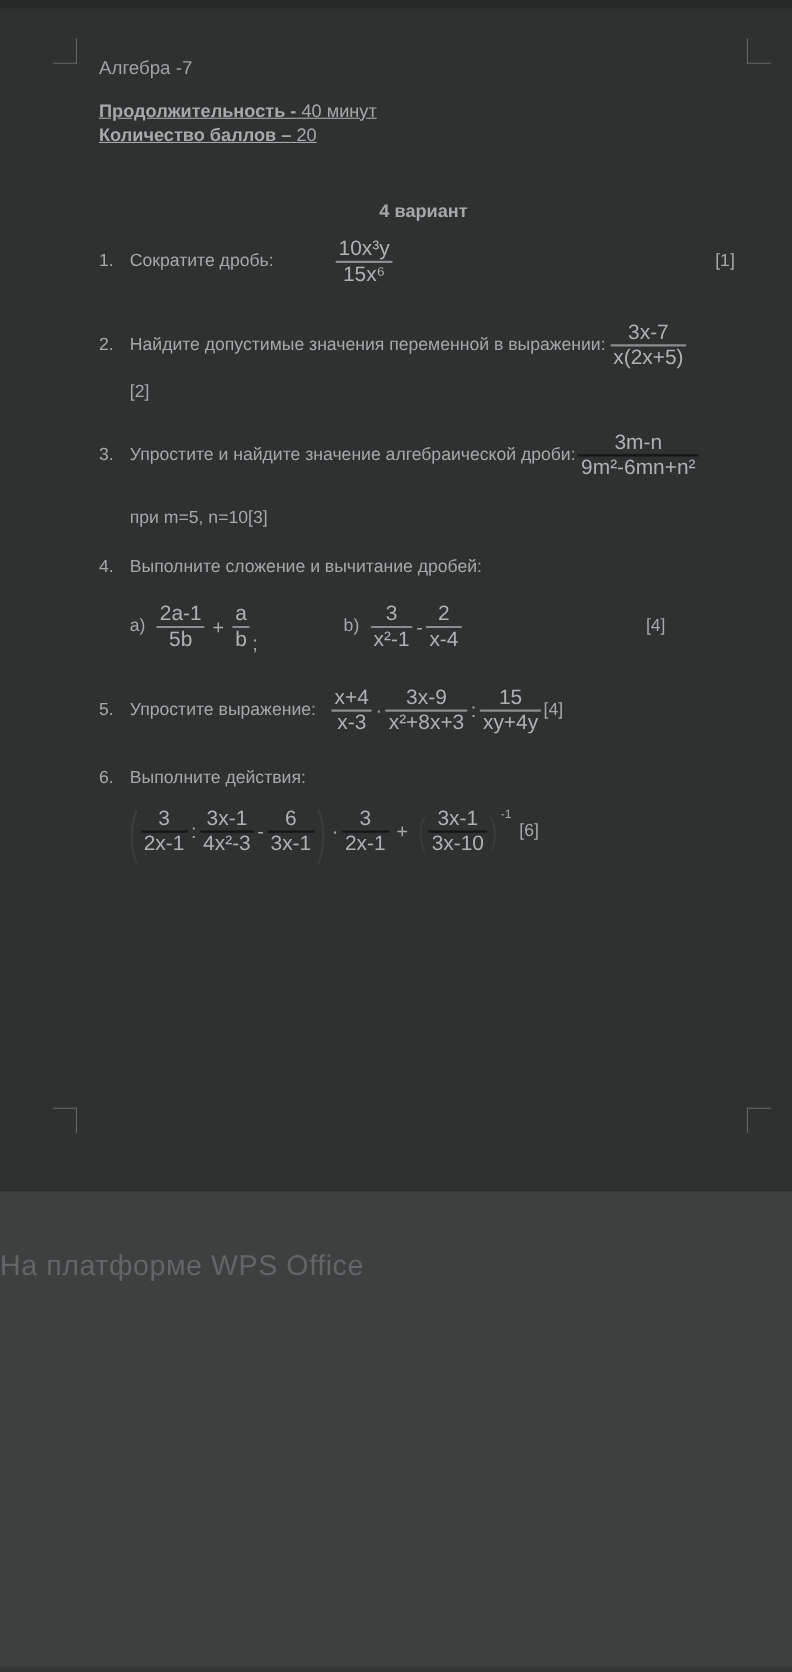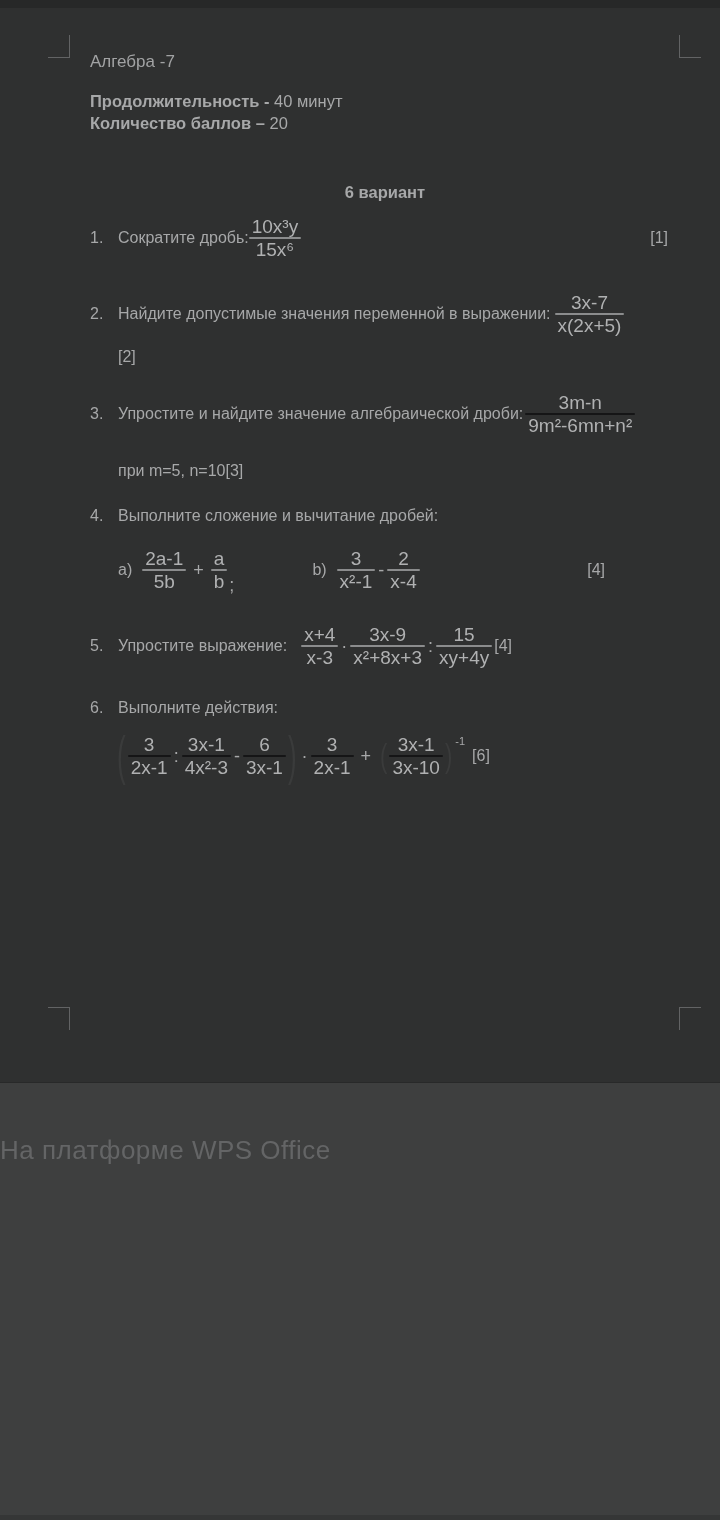--- a/index.html
+++ b/index.html
@@ -24,42 +24,42 @@
   .mark { position:absolute; width:21px; height:22px; border:0 solid #626364; }
   .mark.tl { left:48px;  top:27px;  border-right-width:1px; border-bottom-width:1px; }
   .mark.tr { left:679px; top:27px;  border-left-width:1px;  border-bottom-width:1px; }
   .mark.bl { left:48px;  top:999px; border-right-width:1px; border-top-width:1px; }
   .mark.br { left:679px; top:999px; border-left-width:1px;  border-top-width:1px; }
 
   .content { position:absolute; inset:0; padding:44px 40px 0 90px; }
 
   .subject { text-align:left; font-size:17px; line-height:20px; color:#a2a3a4; }
   .title   { margin-top:20px; text-align:center; font-size:16.5px; font-weight:bold; line-height:20px; }
-  .meta    { margin-top:18px; font-size:16.5px; line-height:22px; }
+  .meta    { margin-top:18px; font-size:16.5px; line-height:22px;text-decoration:underline; }
   .meta + .meta { margin-top:0; }
   .meta b  { font-weight:bold; }
   .variant { margin-top:48px; text-align:center; font-size:16.5px; font-weight:bold; line-height:20px; }
 
   .prow { display:flex; align-items:center; font-size:16px; line-height:20px; }
   .pnum { width:28px; flex-shrink:0; }
   .ptext { white-space:nowrap; }
 
   
   .frac { display:inline-flex; flex-direction:column; align-items:center;
           font-size:19px; line-height:21px; color:#b0b1b2; }
   .frac .num, .frac .den { padding:0 3px; white-space:nowrap; }
   .frac .bar { align-self:stretch; height:2px; background:#8b8c8d; border-radius:1px; }
   .dark .frac .bar { background:#151516; }
 
   .op { margin:0 7px; font-size:18px; }
   .op.tight { margin:0 3px; }
   .score { font-size:16px; }
 
   .row1 { margin-top:14px; }
-  .row1 .frac { }
+  .row1 .frac { margin-left:56px; }
   .row1 .score { margin-left:auto; margin-right:12px; }
 
   .row2 { margin-top:32px; }
   .row2 .frac { margin-left:4px; }
   .scoreline { margin-top:12px; font-size:16px; line-height:18px; padding-left:28px; }
 
   .row3 { margin-top:26px; }
   .row3 .frac { margin-left:2px; }
   .condline { margin-top:26px; font-size:16px; line-height:18px; padding-left:28px; }
 
@@ -109,21 +109,21 @@
 
       <div class="meta">
         <b>Продолжительность -</b>
         <span>40 минут</span>
       </div>
       <div class="meta">
         <b>Количество баллов –</b>
         <span>20</span>
       </div>
 
-      <div class="variant">6 вариант</div>
+      <div class="variant">4 вариант</div>
 
       <div class="prow row1">
         <span class="pnum">1.</span>
         <span class="ptext">Сократите дробь:</span>
         <span class="frac">
           <span class="num">10x³y</span>
           <span class="bar"></span>
           <span class="den">15x⁶</span>
         </span>
         <span class="score">[1]</span>

